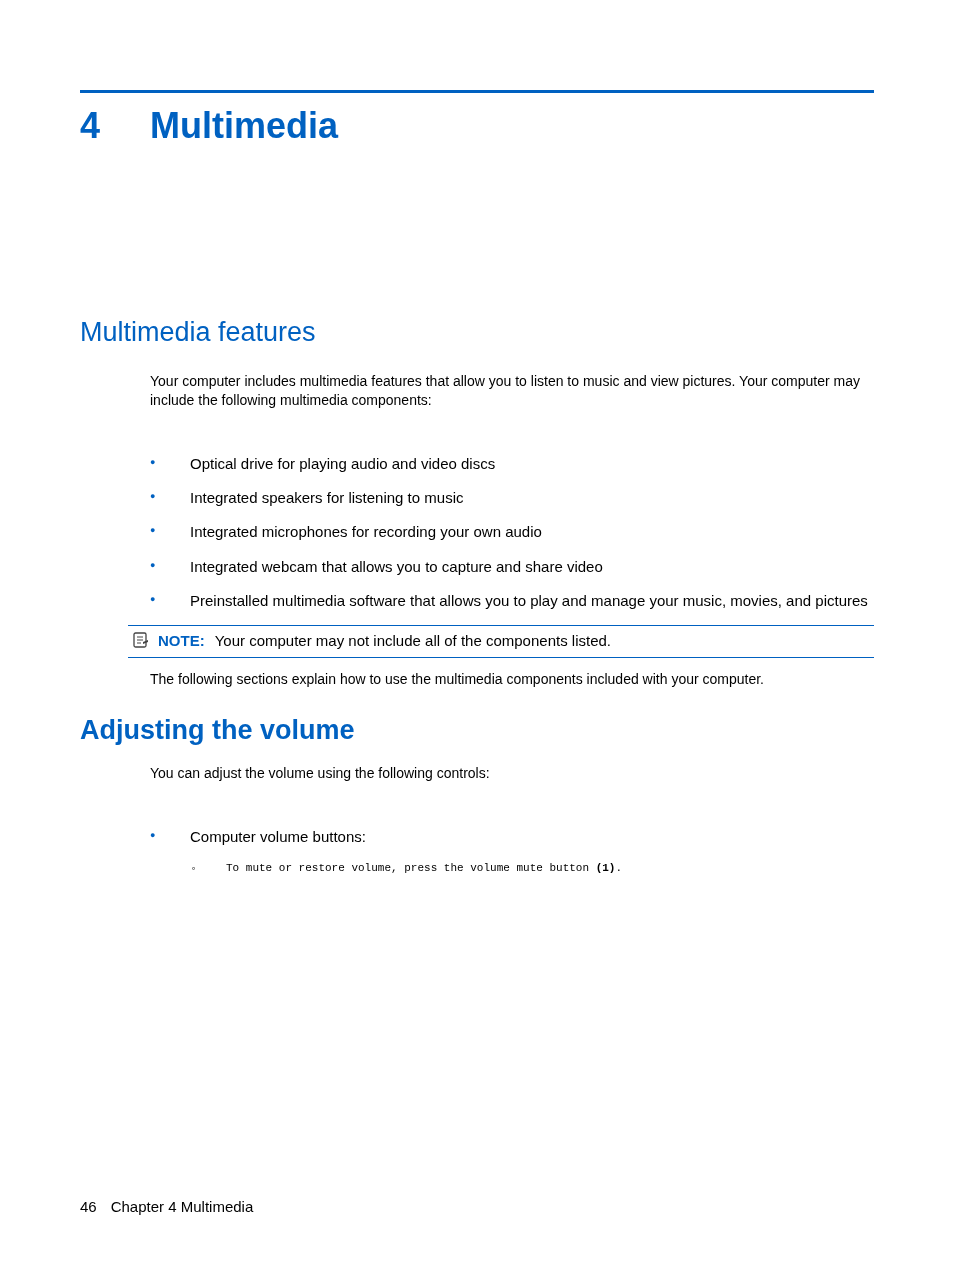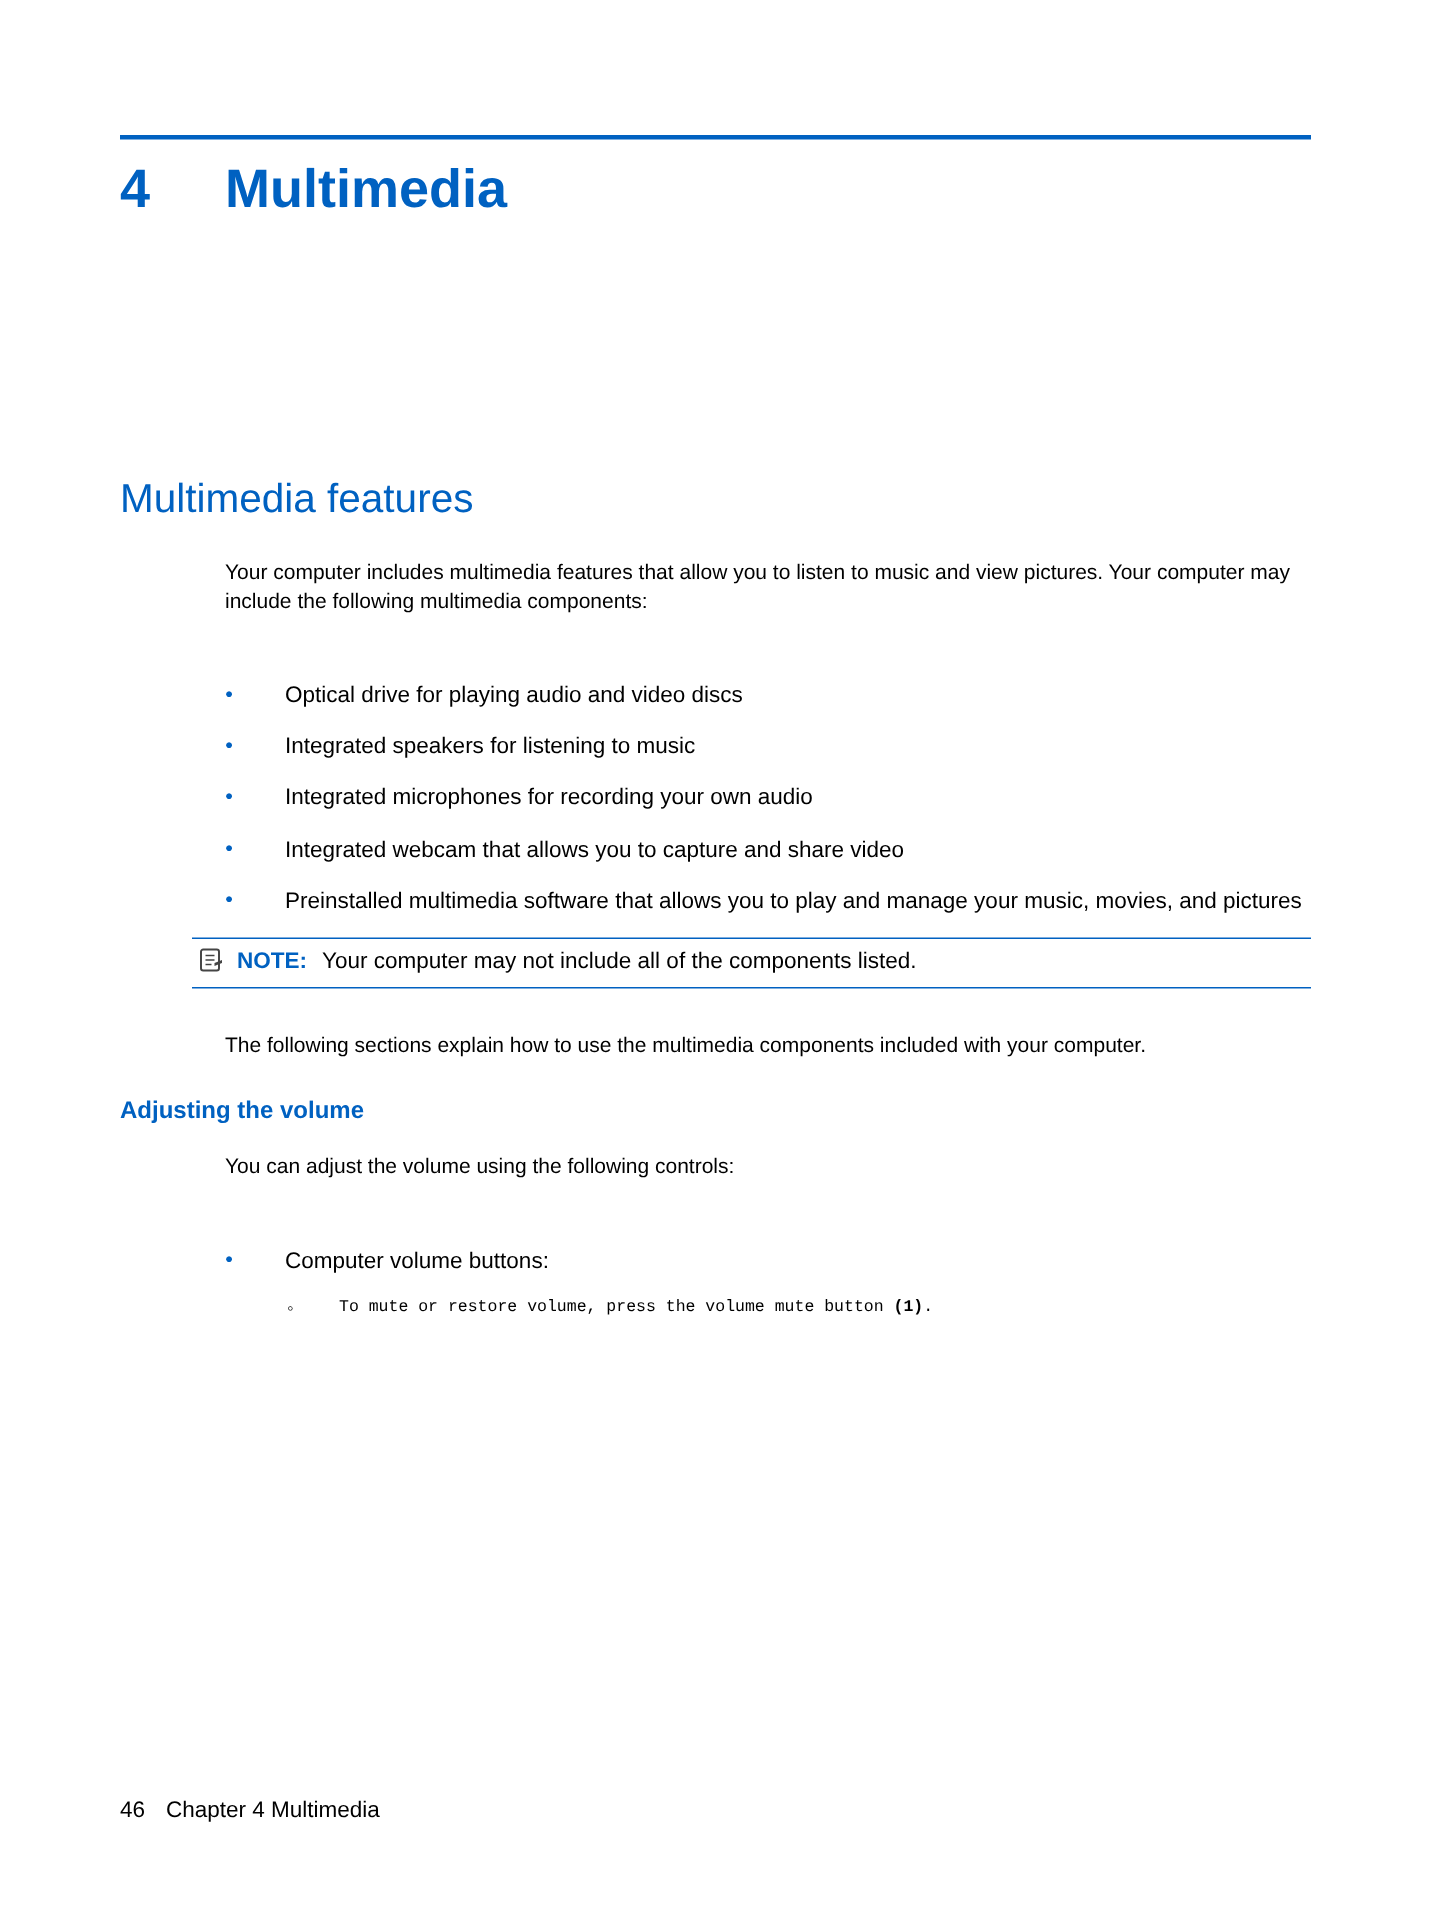--- a/index.html
+++ b/index.html
@@ -80,38 +80,38 @@
     font-size: 12px;
   }
   .note-box {
     margin-left: 48px;
     border-top: 1px solid #0061c1;
     border-bottom: 1px solid #0061c1;
     padding: 5px 4px;
     display: flex;
     align-items: flex-start;
     gap: 8px;
-    margin-bottom: 28px;
+    margin-bottom: 12px;
   }
   .note-icon {
     flex: 0 0 auto;
     margin-top: 1px;
   }
   .note-label {
     color: #0061c1;
     font-weight: bold;
     font-size: 15px;
     margin-right: 10px;
   }
   .note-text {
     font-size: 15px;
     line-height: 1.35;
   }
   .section-h2 {
-    font-size: 16px;
+    font-size: 27px;
     font-weight: bold;
     color: #0061c1;
     margin-top: 26px;
     margin-bottom: 18px;
   }
   .footer {
     position: absolute;
     left: 80px;
     bottom: 55px;
     font-size: 15px;

